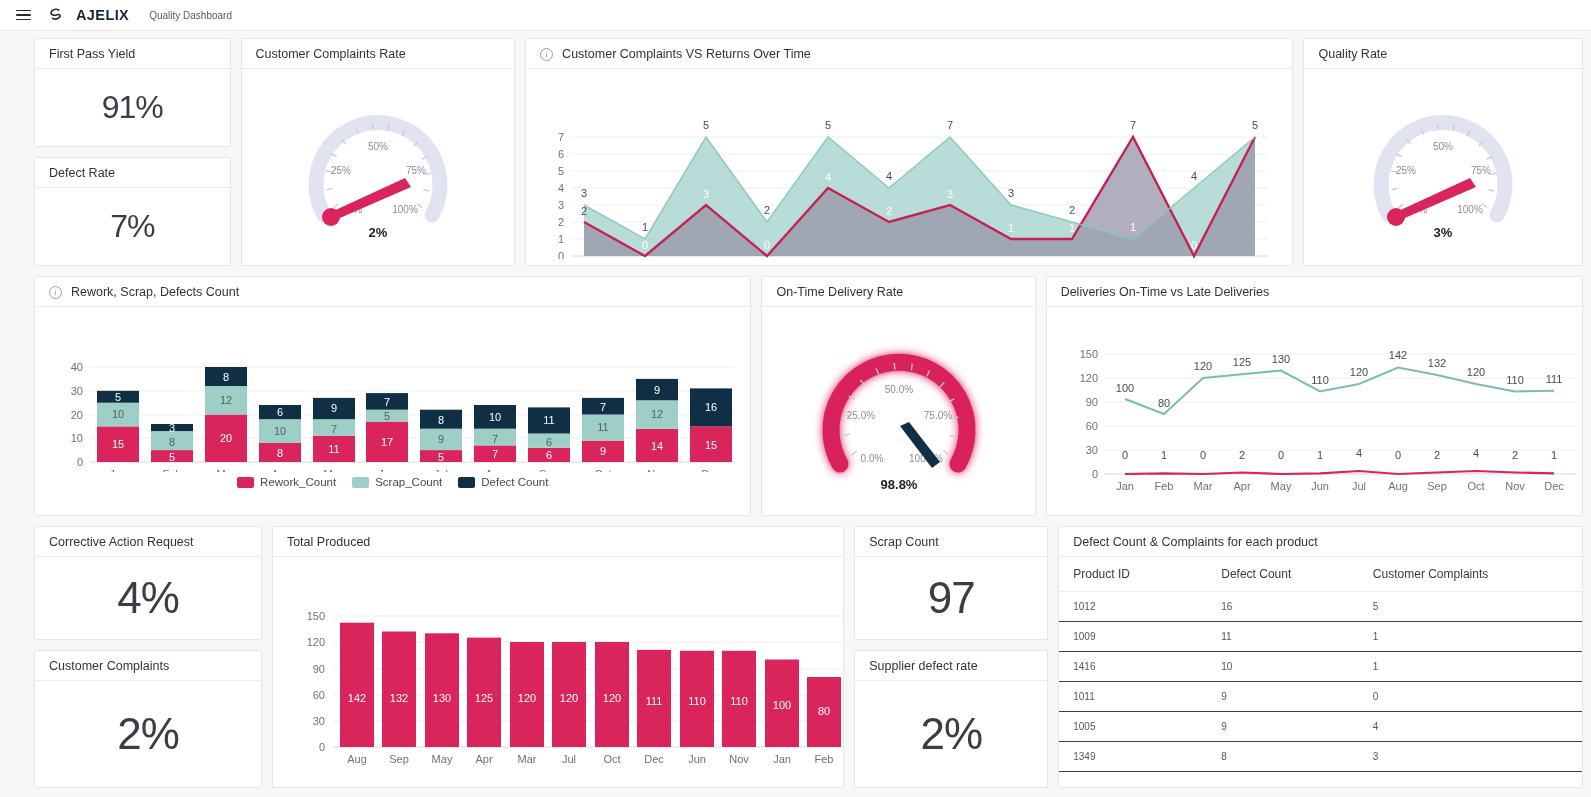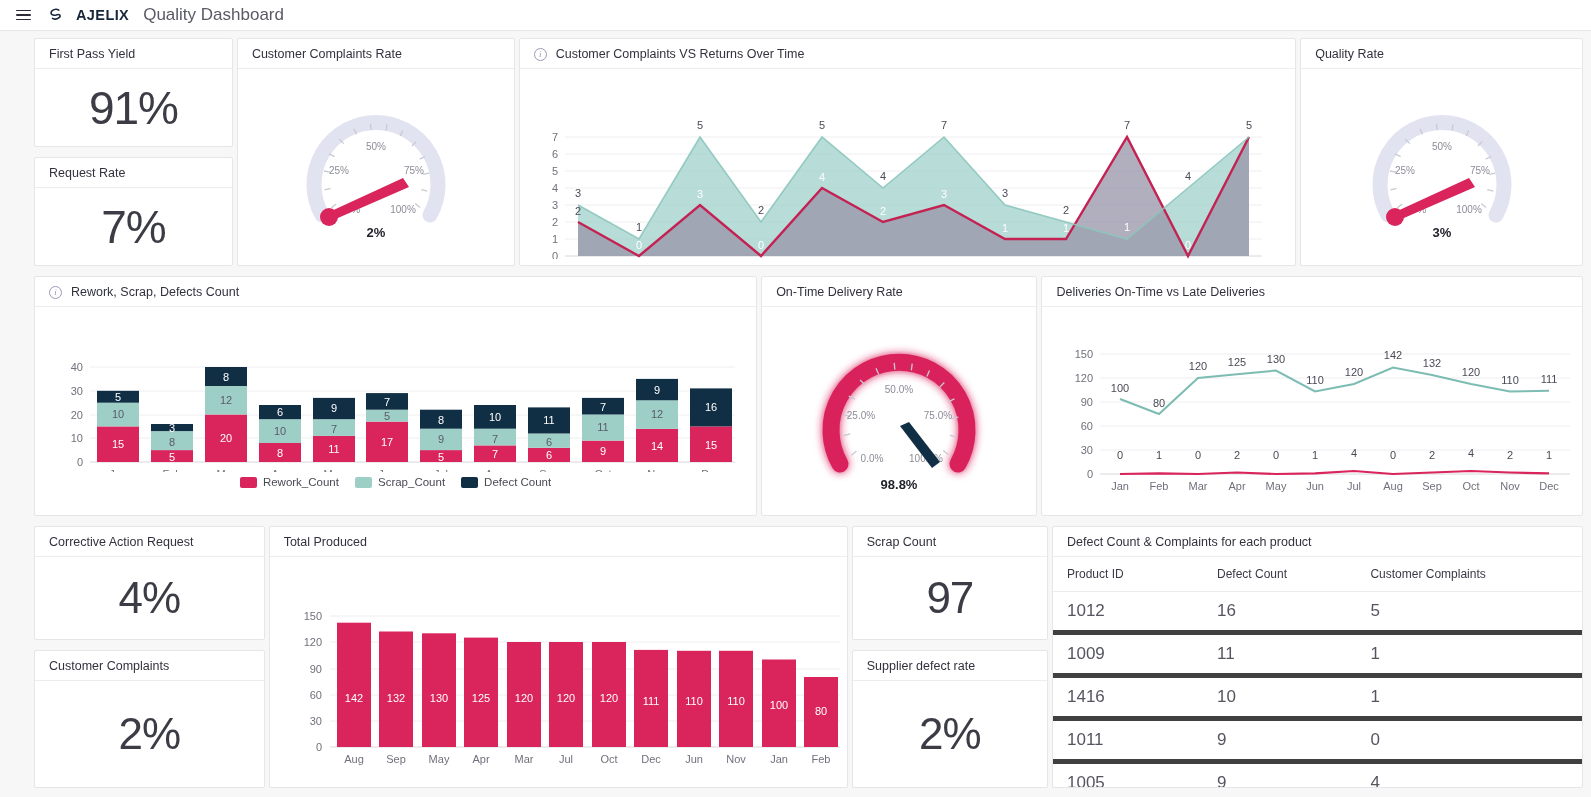--- a/index.html
+++ b/index.html
@@ -17,25 +17,25 @@
     display: flex; align-items: center; gap: 14px;
     padding: 0 14px;
   }
   .hamburger { display: flex; flex-direction: column; gap: 3px; cursor: pointer; padding: 2px; }
   .hamburger span { display: block; width: 15px; height: 1.6px; background: #2c2c38; border-radius: 1px; }
   .brand { display: flex; align-items: center; gap: 14px; }
   .brand-word {
     font-size: 14.5px; font-weight: 700; color: #17263a;
     letter-spacing: 0.4px; font-family: "Liberation Sans", sans-serif;
   }
-  .page-title { font-size: 17px; color: #5a5a66; }
+  .page-title { font-size: 10px; color: #5a5a66; margin-left: 6px; }
 
   
   .board { padding: 7px 8px 0 8px; }
-  .row { display: flex; gap: 4px; margin-bottom: 10px; padding-left: 26px; }
+  .row { display: flex; gap: 10px; margin-bottom: 10px; padding-left: 26px; }
 
   .card {
     background: #ffffff;
     border: 1px solid #e6e6e9;
     border-radius: 2px;
     display: flex; flex-direction: column;
     overflow: hidden;
   }
   .card-head {
     padding: 8px 14px 7px 14px;
@@ -50,21 +50,21 @@
     color: #9a9ab4; font-size: 9px; font-style: italic;
     font-family: "Liberation Serif", serif;
     display: flex; align-items: center; justify-content: center;
     flex: 0 0 auto; line-height: 1;
   }
   .card-body { flex: 1 1 auto; position: relative; overflow: hidden; }
 
   
   .kpi { display: flex; align-items: center; justify-content: center; }
   .kpi-value {
-    font-size: 46px; font-weight: 300; color: #3c3c46;
+    font-size: 32px; font-weight: 300; color: #3c3c46;
     font-family: "Liberation Sans", sans-serif; letter-spacing: -1px;
   }
   .kpi-value.small { font-size: 44px; }
 
   
   .col { display: flex; flex-direction: column; gap: 10px; }
 
   
   .gauge-wrap { display: flex; align-items: center; justify-content: center; height: 100%; }
   .gauge-val {
@@ -89,22 +89,22 @@
   .legend-swatch { width: 17px; height: 11px; border-radius: 2px; }
   .legend-text { font-size: 11.5px; color: #4a4a56; }
 
   
   .tbl { width: 100%; border-collapse: collapse; }
   .tbl th {
     text-align: left; font-size: 12px; font-weight: 500; color: #3a3a46;
     padding: 10px 14px 10px 0; border-bottom: 1px solid #ededf0;
   }
   .tbl td {
-    font-size: 17px; color: #55555f; padding: 9px 14px 9px 0;
-    border-bottom: 5px solid #404040;
+    font-size: 10px; color: #55555f; padding: 9px 14px 9px 0;
+    border-bottom: 1px solid #404040;
   }
   .tbl th:first-child, .tbl td:first-child { padding-left: 14px; }
   .tbl-scroll { height: 100%; overflow: hidden; }
 </style>
 </head>
 <body>
 
 <div class="topbar">
   <div class="hamburger">
     <span></span>
@@ -128,21 +128,21 @@
       <div class="card" style="height:109px;">
         <div class="card-head">
           <div class="card-title">First Pass Yield</div>
         </div>
         <div class="card-body kpi">
           <div class="kpi-value">91%</div>
         </div>
       </div>
       <div class="card" style="height:109px;">
         <div class="card-head">
-          <div class="card-title">Request Rate</div>
+          <div class="card-title">Defect Rate</div>
         </div>
         <div class="card-body kpi">
           <div class="kpi-value">7%</div>
         </div>
       </div>
     </div>
 
     <div class="card" style="width:278px;">
       <div class="card-head">
         <div class="card-title">Customer Complaints Rate</div>

